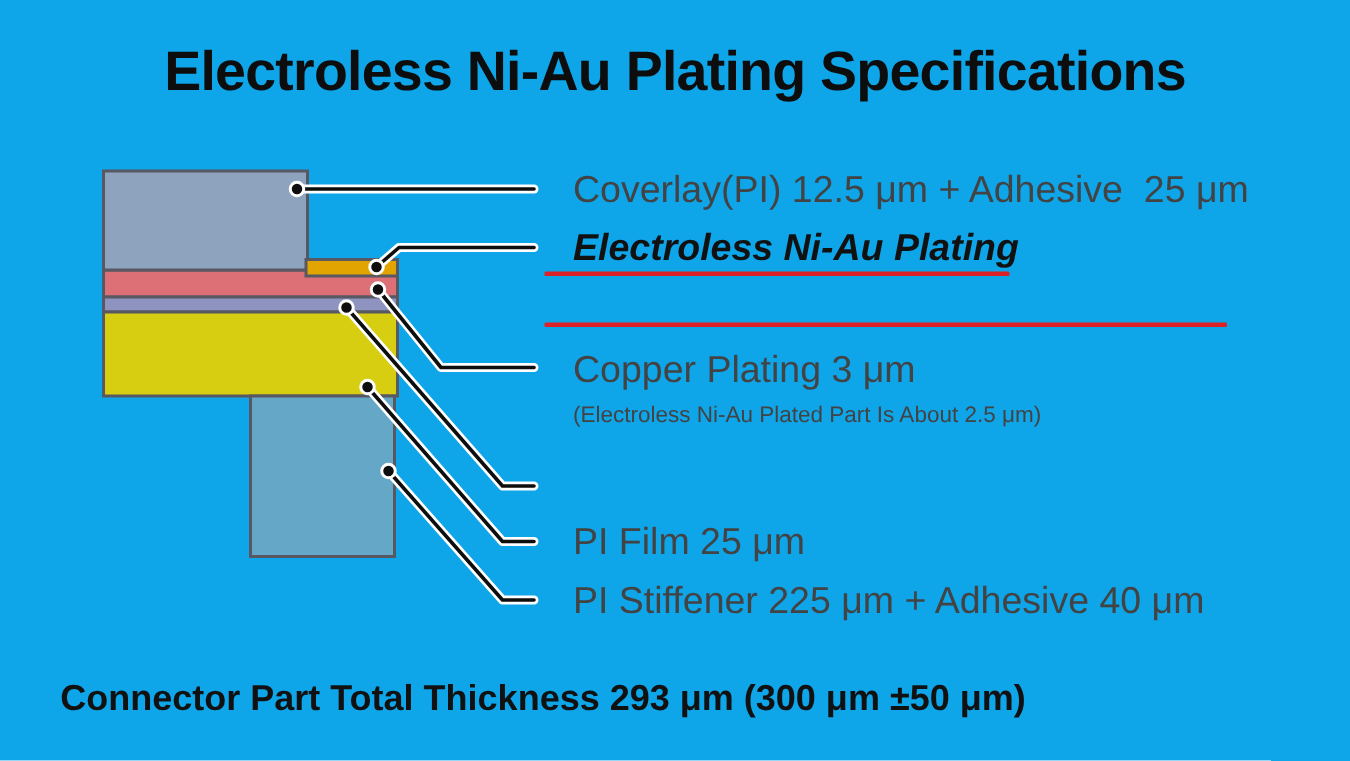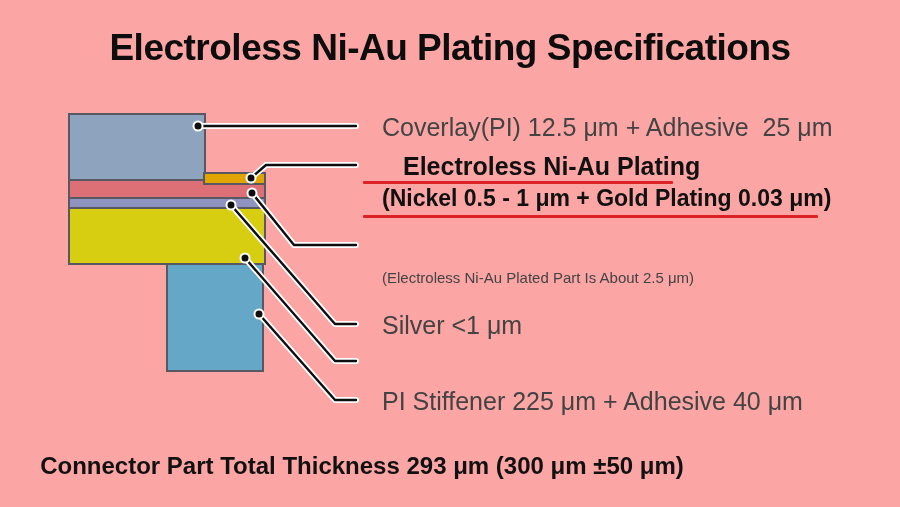--- a/index.html
+++ b/index.html
@@ -1,17 +1,17 @@
 <!DOCTYPE html>
 <html><head>
 <meta charset="utf-8">
 <style>
   html,body{margin:0;padding:0;background:#fff;}
   #stage{
-    position:relative;width:900px;height:507px;background:#fca5a5;
+    position:relative;width:900px;height:507px;background:#0ea5e9;
     font-family:"Liberation Sans", sans-serif;overflow:hidden;
   }
   #title{
     position:absolute;left:0;top:27px;width:900px;text-align:center;
     font-size:37px;font-weight:bold;color:#0d0d0d;letter-spacing:-0.5px;
   }
   #diagram-svg{position:absolute;left:0;top:0;}
   .label{
     position:absolute;transform:translateY(-50%);line-height:1;
     font-size:25px;color:#434343;white-space:nowrap;margin-left:16px;
@@ -75,28 +75,28 @@
     <circle class="dot" cx="198" cy="126" r="4.5"></circle>
     <circle class="dot" cx="251" cy="178" r="4.5"></circle>
     <circle class="dot" cx="252" cy="193" r="4.5"></circle>
     <circle class="dot" cx="231" cy="205" r="4.5"></circle>
     <circle class="dot" cx="245" cy="258" r="4.5"></circle>
     <circle class="dot" cx="259" cy="314" r="4.5"></circle>
   </svg>
 
   <div class="label" style="left:366px;top:127px;">Coverlay(PI) 12.5 μm + Adhesive &nbsp;25 μm</div>
 
-  <div class="label bold" style="left:387px;top:166px;">Electroless Ni-Au Plating</div>
+  <div class="label bold" style="left:366px;top:166px;font-style:italic;">Electroless Ni-Au Plating</div>
   <div class="red-underline" style="left:363px;top:181px;width:310px;"></div>
 
-  <div class="label bold-sub" style="left:366px;top:198px;">(Nickel 0.5 - 1 μm + Gold Plating 0.03 μm)</div>
   <div class="red-underline" style="left:363px;top:215px;width:455px;"></div>
 
+  <div class="label" style="left:366px;top:247px;">Copper Plating 3 μm</div>
   <div class="label small" style="left:366px;top:277px;">(Electroless Ni-Au Plated Part Is About 2.5 μm)</div>
 
-  <div class="label" style="left:366px;top:325px;">Silver &lt;1 μm</div>
 
+  <div class="label" style="left:366px;top:362px;">PI Film 25 μm</div>
 
   <div class="label" style="left:366px;top:401px;text-align:center;">PI Stiffener 225 μm + Adhesive 40 μm</div>
 
   <div id="footer">Connector Part Total Thickness 293 μm (300 μm ±50 μm)</div>
 
 </div>
 
 </body></html>

